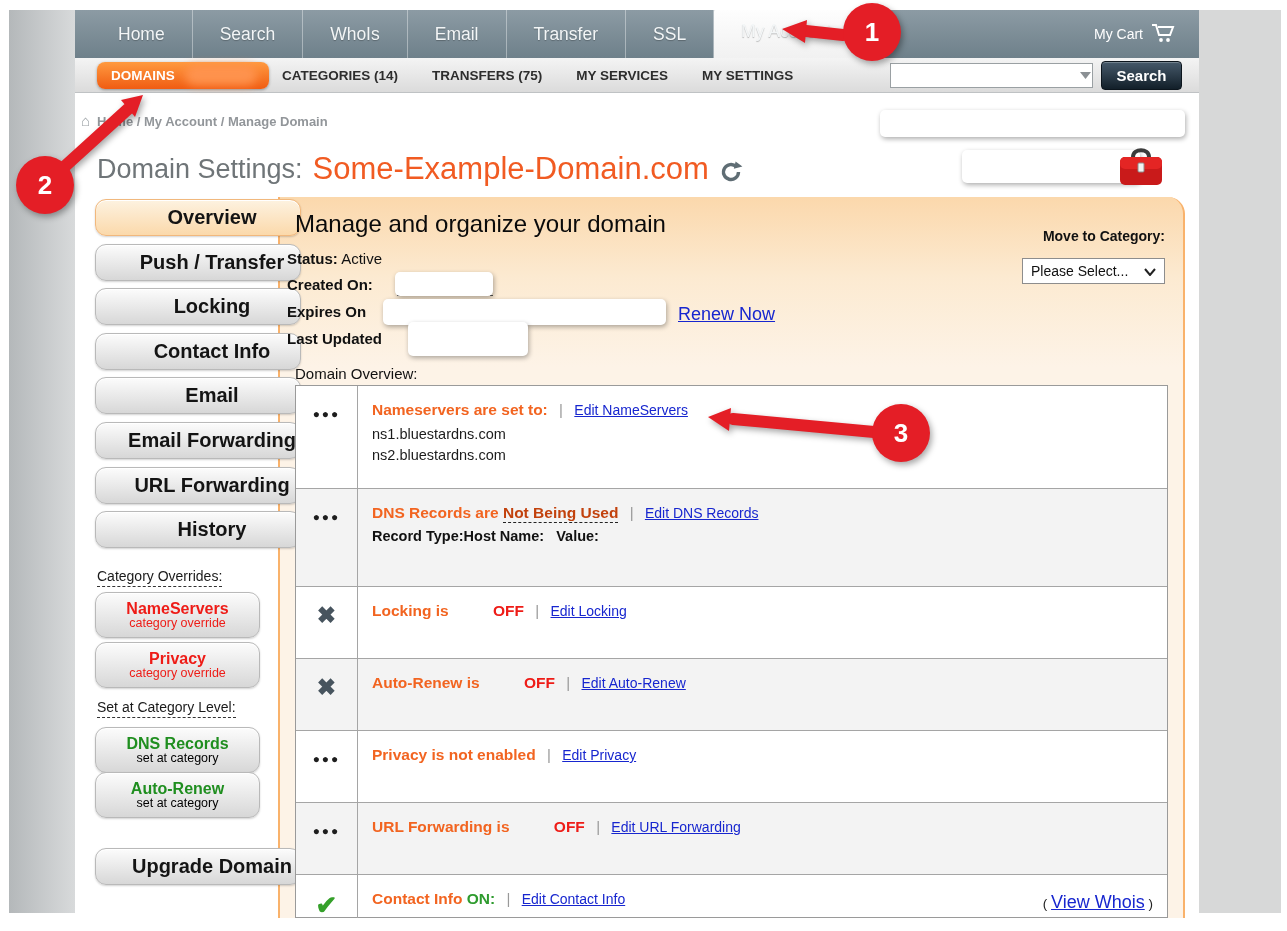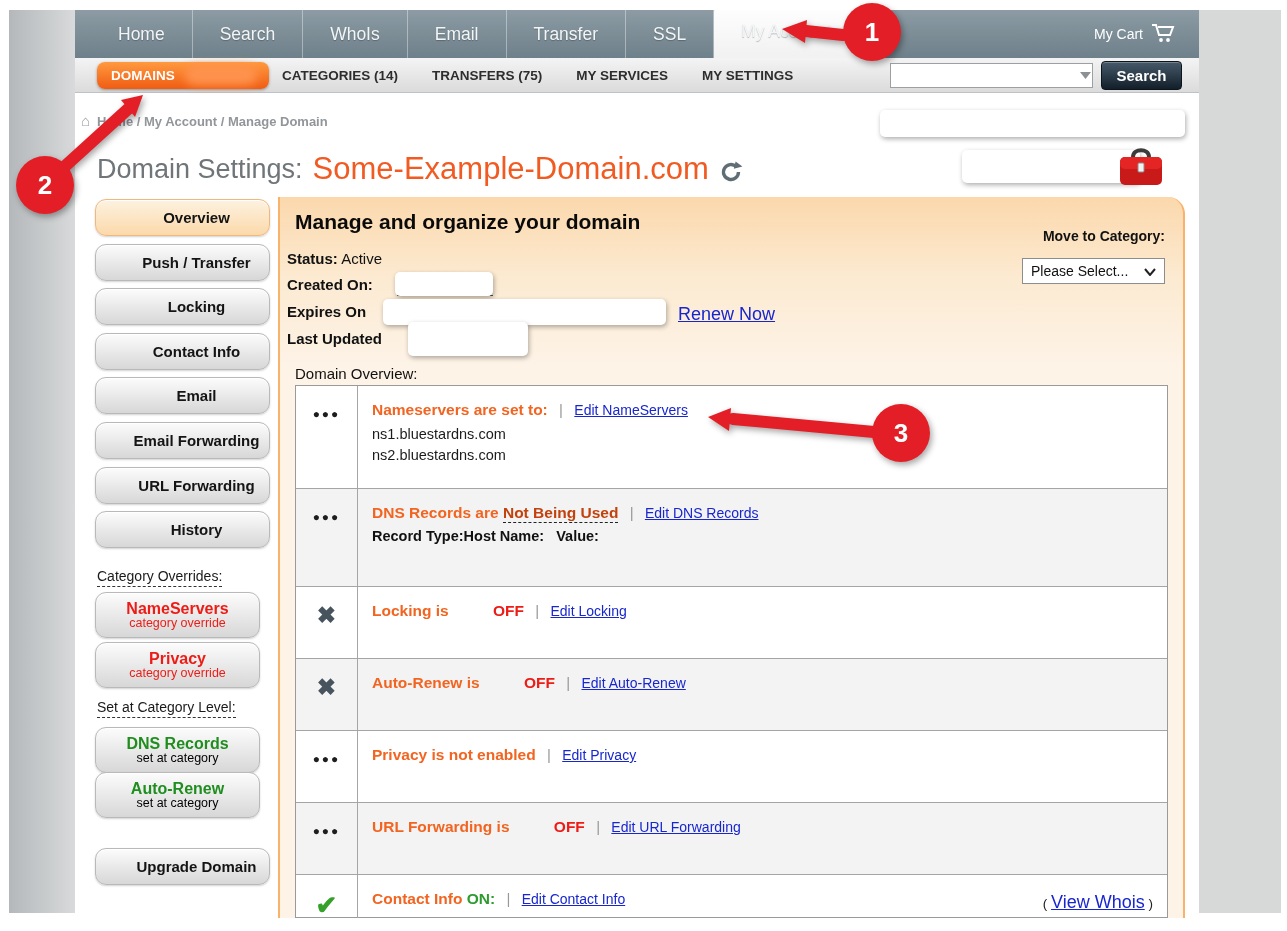--- a/index.html
+++ b/index.html
@@ -37,32 +37,32 @@
   .redact { background:#fff; border-radius:5px; box-shadow:1px 2px 5px rgba(0,0,0,.32); z-index:30; }
   .box-a { left:805px; top:100px; width:305px; height:27px; }
   .box-b { left:887px; top:140px; width:178px; height:33px; z-index:31; }
   .toolbox { left:1043px; top:134px; z-index:32; }
   .title-line { left:22px; top:140px; white-space:nowrap; display:flex; align-items:center; gap:10px; }
   .title-prefix { font-size:27px; color:#6f7578; }
   .title-domain { font-size:31px; color:#f15b22; }
   .refresh { align-self:center; margin-top:10px; }
 
   
-  .side-btn { left:20px; width:175px; height:37px; border:1px solid #b9b9b9; border-radius:11px; background:linear-gradient(#fcfcfc,#d7d7d7); box-shadow:inset 0 1px 0 #fff,0 1px 2px rgba(0,0,0,.18); display:flex; align-items:center; justify-content:center; font-size:15px; font-weight:bold; color:#141414; cursor:pointer;padding-left:28px; }
+  .side-btn { left:20px; width:206px; height:37px; border:1px solid #b9b9b9; border-radius:11px; background:linear-gradient(#fcfcfc,#d7d7d7); box-shadow:inset 0 1px 0 #fff,0 1px 2px rgba(0,0,0,.18); display:flex; align-items:center; justify-content:center; font-size:20px; font-weight:bold; color:#141414; cursor:pointer;padding-left:28px; }
   .side-btn.active { background:linear-gradient(#fdf2e0,#fbd9ab); border:1px solid #f1b87d; }
   .side-lbl { left:22px; font-size:14px; color:#1a1a1a; border-bottom:1px dashed #333; padding-bottom:2px; }
   .side-btn2 { left:20px; width:165px; height:46px; border:1px solid #b9b9b9; border-radius:11px; background:linear-gradient(#fcfcfc,#d7d7d7); box-shadow:inset 0 1px 0 #fff,0 1px 2px rgba(0,0,0,.18); display:flex; flex-direction:column; align-items:center; justify-content:center; line-height:1.08; cursor:pointer; }
   .side-btn2 .t { font-size:16px; font-weight:bold; }
   .side-btn2 .s { font-size:12.5px; }
   .red   { color:#ee1c17; }
   .green { color:#1f8e1f; }
 
   
   .panel { left:203px; top:187px; width:907px; height:721px; background:linear-gradient(180deg,#fbd8ac 0,#fcead1 80px,#fdf3e7 170px,#fdf3e7 100%); border-left:2px solid #f9b26b; border-right:2px solid #f9b26b; border-radius:0 17px 0 0; }
-  .h-manage { left:220px; top:200px; font-size:21px; font-weight:bold; color:#0a0a0a; }
+  .h-manage { left:220px; top:200px; font-size:24px; font-weight:normal; color:#0a0a0a; }
   .meta { left:212px; font-size:15px; color:#111; }
   .meta b { font-weight:bold; }
   .dash-created { left:322px; top:285px; width:96px; border-bottom:1px dashed #555; }
   .box-created { left:320px; top:262px; width:98px; height:24px; }
   .box-expires { left:308px; top:289px; width:283px; height:26px; }
   .box-updated { left:333px; top:312px; width:120px; height:34px; }
   .renew { left:603px; top:294px; font-size:18px; }
   a.lnk { color:#1726cf; text-decoration:underline; cursor:pointer; }
   .overview-lbl { left:220px; top:355px; font-size:15px; color:#111; }
 

